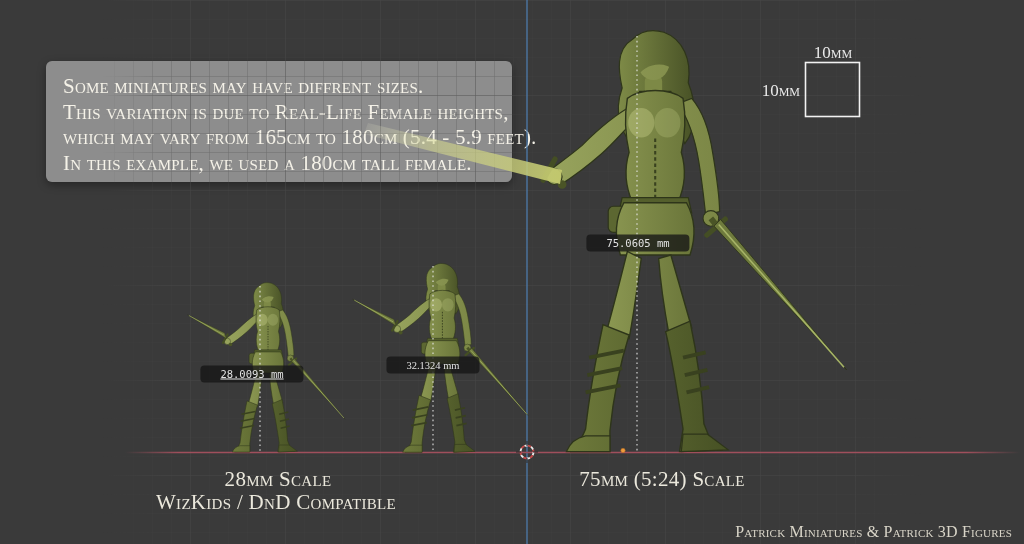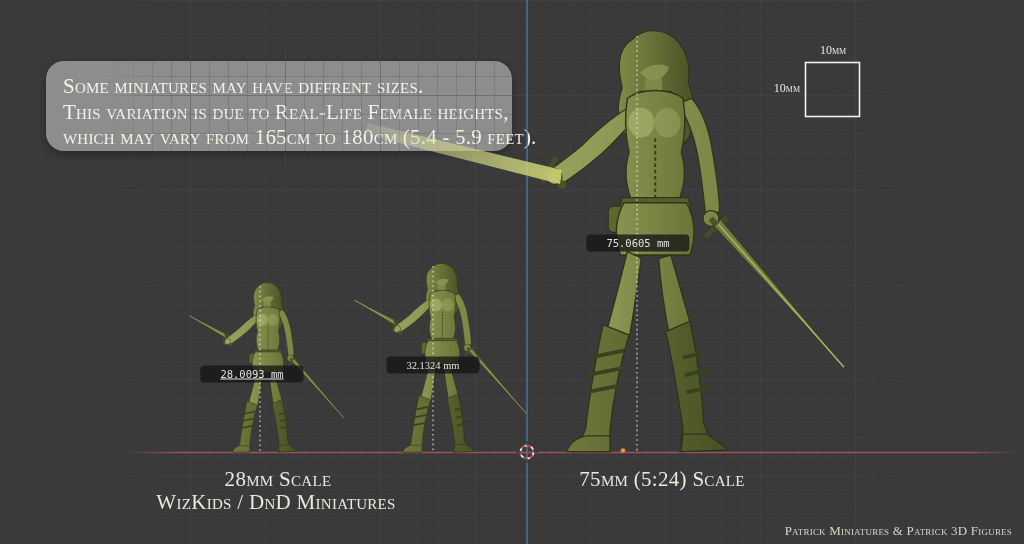--- a/index.html
+++ b/index.html
@@ -9,22 +9,22 @@
     font-family:"Liberation Serif","DejaVu Serif",serif;
   }
   .layer{position:absolute;inset:0;}
   .under{z-index:1;}
   .scene-svg{z-index:2;}
   .over{z-index:3;pointer-events:none;}
 
   .info-box{
     position:absolute;left:46px;top:61px;width:432px;
     background:rgba(147,147,147,0.94);
-    border-radius:18px;
-    padding:13px 17px 0 17px;
+    border-radius:6px;
+    padding:13px 17px 6px 17px;
     box-shadow:0 3px 8px rgba(0,0,0,0.35);
   }
   .info-line{
     font-variant:small-caps;
     font-size:21px;line-height:25.5px;
     color:#f5f2e8;letter-spacing:0.2px;
     white-space:nowrap;
   }
 
   .chip{
@@ -36,38 +36,39 @@
     padding:2px 20px;white-space:nowrap;
   }
 
   .scale-label{
     position:absolute;transform:translateX(-50%);
     font-variant:small-caps;font-size:21px;line-height:22px;
     color:#ebe8dc;white-space:nowrap;letter-spacing:0.3px;
   }
   .ref-label{
     position:absolute;font-variant:small-caps;
-    font-size:12px;color:#e9e9e9;white-space:nowrap;
+    font-size:17px;color:#e9e9e9;white-space:nowrap;
   }
   .credit{
     position:absolute;right:12px;top:523px;
-    font-variant:small-caps;font-size:13px;color:#d9d5c8;
+    font-variant:small-caps;font-size:16px;color:#d9d5c8;
     white-space:nowrap;letter-spacing:0.2px;
   }
 </style>
 </head>
 <body>
 
 <div class="viewport">
 
   <div class="layer under">
     <div class="info-box">
       <div class="info-line">Some miniatures may have diffrent sizes.</div>
       <div class="info-line">This variation is due to Real-Life Female heights,</div>
       <div class="info-line">which may vary from 165cm to 180cm (5.4 - 5.9 feet).</div>
+      <div class="info-line">In this example, we used a 180cm tall female.</div>
     </div>
   </div>
 
   <svg class="layer scene-svg" width="1024" height="544" viewBox="0 0 1024 544">
     <defs>
       <pattern id="gridFine" width="19" height="19" patternUnits="userSpaceOnUse">
         <path d="M19 0H0V19" fill="none" stroke="#464646" stroke-width="1"></path>
       </pattern>
       <pattern id="gridMajor" width="95" height="95" patternUnits="userSpaceOnUse">
         <path d="M95 0H0V95" fill="none" stroke="#4d4d4d" stroke-width="1"></path>
@@ -205,19 +206,19 @@
   <div class="layer over">
 
     <div class="ref-label" style="left:833px;top:43px;transform:translateX(-50%);">10mm</div>
     <div class="ref-label" style="left:800px;top:81px;transform:translateX(-100%);">10mm</div>
 
     <div class="chip" style="left:252px;top:374px;text-decoration:underline;">28.0093 mm</div>
     <div class="chip" style="left:433px;top:365px;font-family:Liberation Serif, serif;">32.1324 mm</div>
     <div class="chip" style="left:638px;top:243px;">75.0605 mm</div>
 
     <div class="scale-label" style="left:278px;top:468px;">28mm Scale</div>
-    <div class="scale-label" style="left:276px;top:491px;">WizKids / DnD Miniatures</div>
+    <div class="scale-label" style="left:276px;top:491px;">WizKids / DnD Compatible</div>
     <div class="scale-label" style="left:662px;top:468px;">75mm (5:24) Scale</div>
 
     <div class="credit">Patrick Miniatures &amp; Patrick 3D Figures</div>
   </div>
 
 </div>
 
 </body></html>

